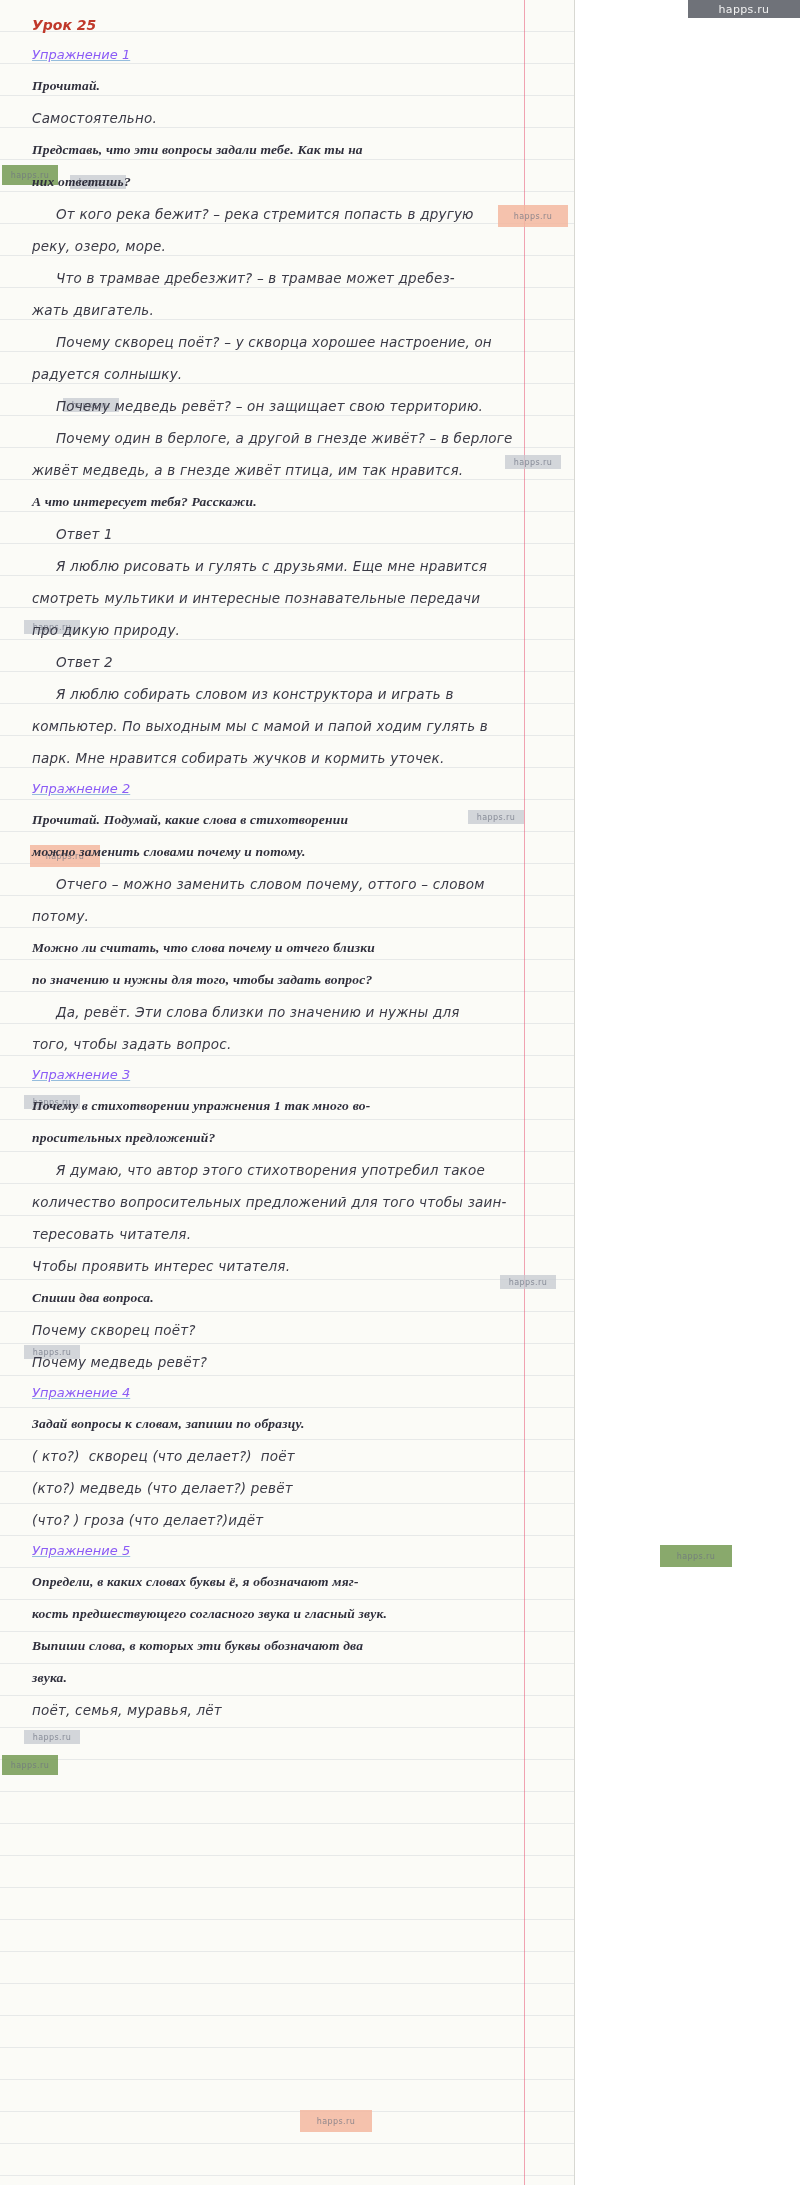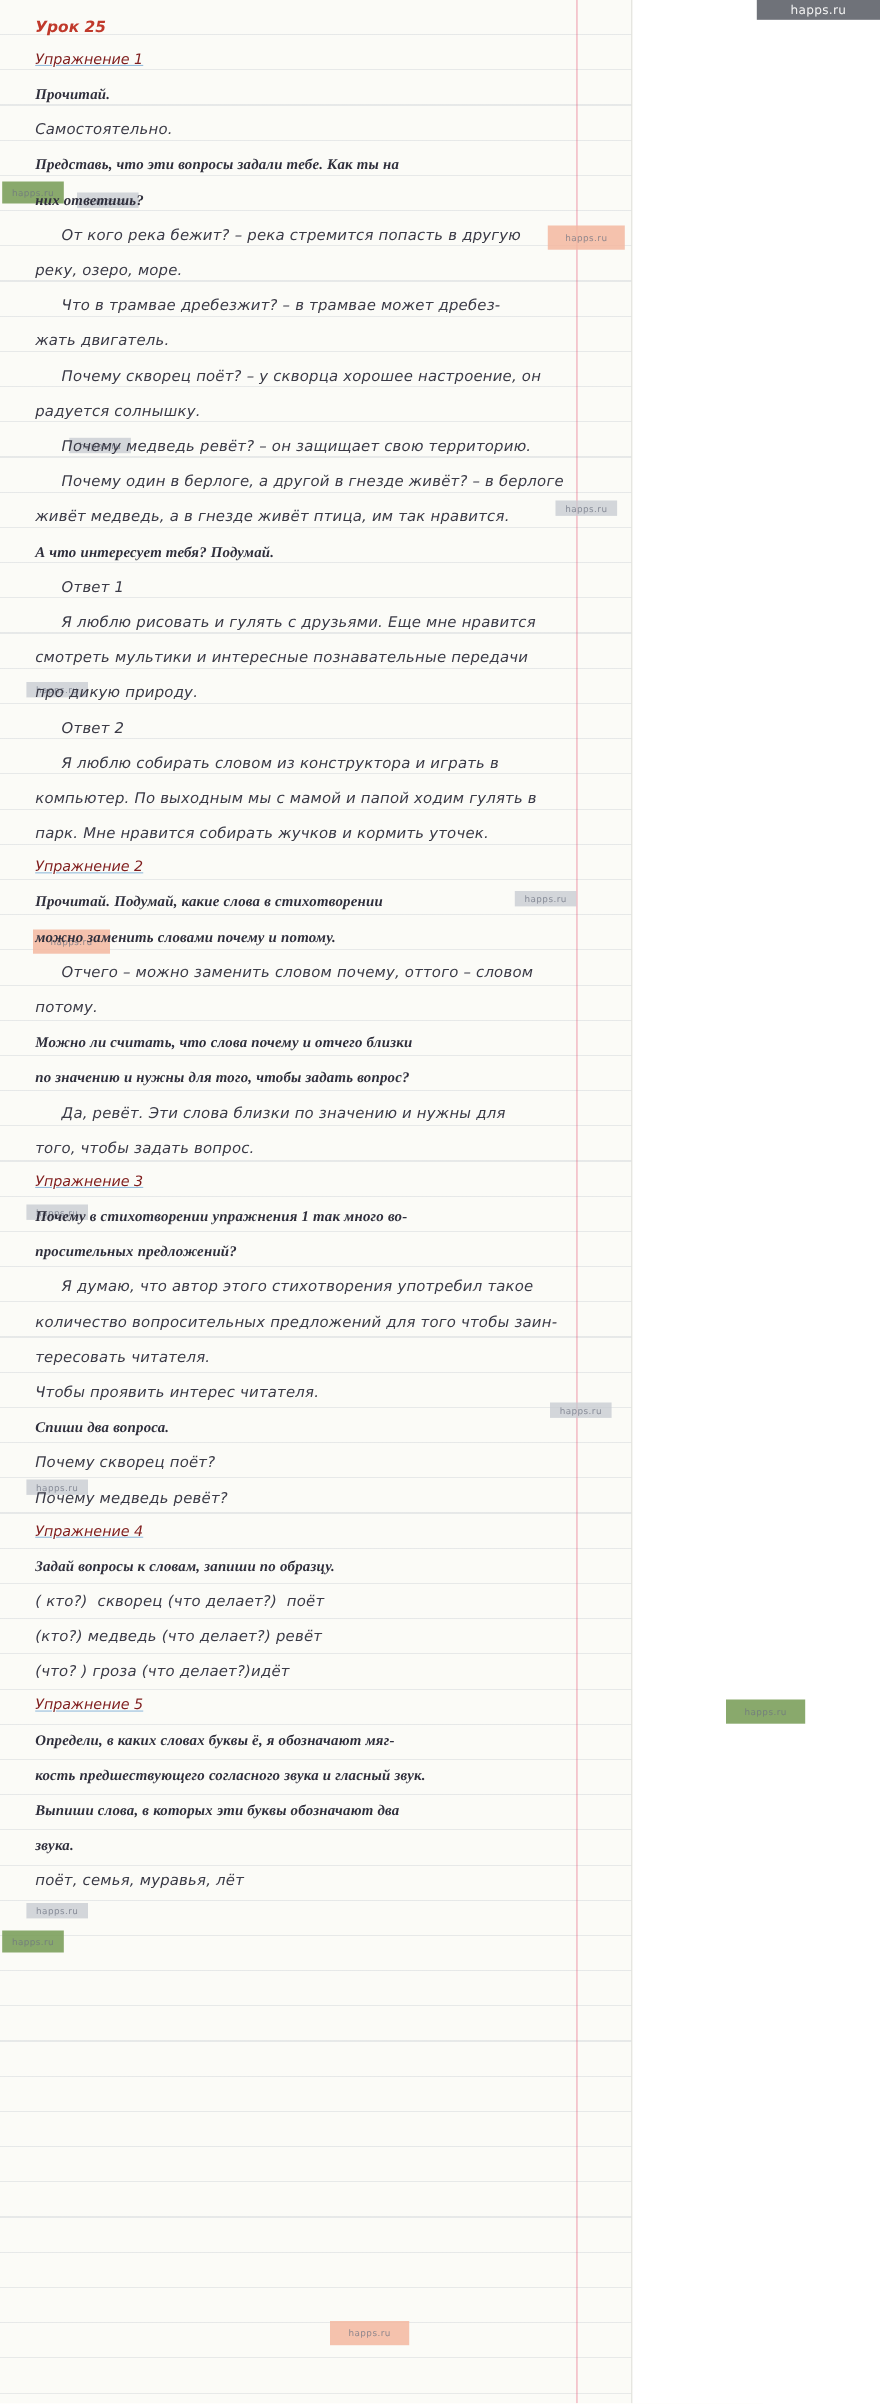--- a/index.html
+++ b/index.html
@@ -80,21 +80,21 @@
   .lesson-title {
     font-size: 14px;
     font-weight: bold;
     font-style: italic;
     color: #c0392b;
     line-height: 30px;
   }
   .ex-head {
     font-size: 13px;
     font-style: italic;
-    color: #7f1d1d;
+    color: #8b5cf6;
     line-height: 30px;
     text-decoration: underline;
     text-decoration-color: rgba(47,127,196,0.5);
   }
   .bold {
     font-weight: bold;
     font-style: italic;
     color: #2f2f3c;
   }
   .indent {
@@ -148,21 +148,21 @@
           <div class="line bold">них ответишь?</div>
           <div class="line hand indent">От кого река бежит? – река стремится попасть в другую</div>
           <div class="line hand">реку, озеро, море.</div>
           <div class="line hand indent">Что в трамвае дребезжит? – в трамвае может дребез-</div>
           <div class="line hand">жать двигатель.</div>
           <div class="line hand indent">Почему скворец поёт? – у скворца хорошее настроение, он</div>
           <div class="line hand">радуется солнышку.</div>
           <div class="line hand indent">Почему медведь ревёт? – он защищает свою территорию.</div>
           <div class="line hand indent">Почему один в берлоге, а другой в гнезде живёт? – в берлоге</div>
           <div class="line hand">живёт медведь, а в гнезде живёт птица, им так нравится.</div>
-          <div class="line bold">А что интересует тебя? Подумай.</div>
+          <div class="line bold">А что интересует тебя? Расскажи.</div>
           <div class="line hand indent">Ответ 1</div>
           <div class="line hand indent">Я люблю рисовать и гулять с друзьями. Еще мне нравится</div>
           <div class="line hand">смотреть мультики и интересные познавательные передачи</div>
           <div class="line hand">про дикую природу.</div>
           <div class="line hand indent">Ответ 2</div>
           <div class="line hand indent">Я люблю собирать словом из конструктора и играть в</div>
           <div class="line hand">компьютер. По выходным мы с мамой и папой ходим гулять в</div>
           <div class="line hand">парк. Мне нравится собирать жучков и кормить уточек.</div>
           <div class="ex-head">Упражнение 2</div>
           <div class="line bold">Прочитай. Подумай, какие слова в стихотворении</div>

